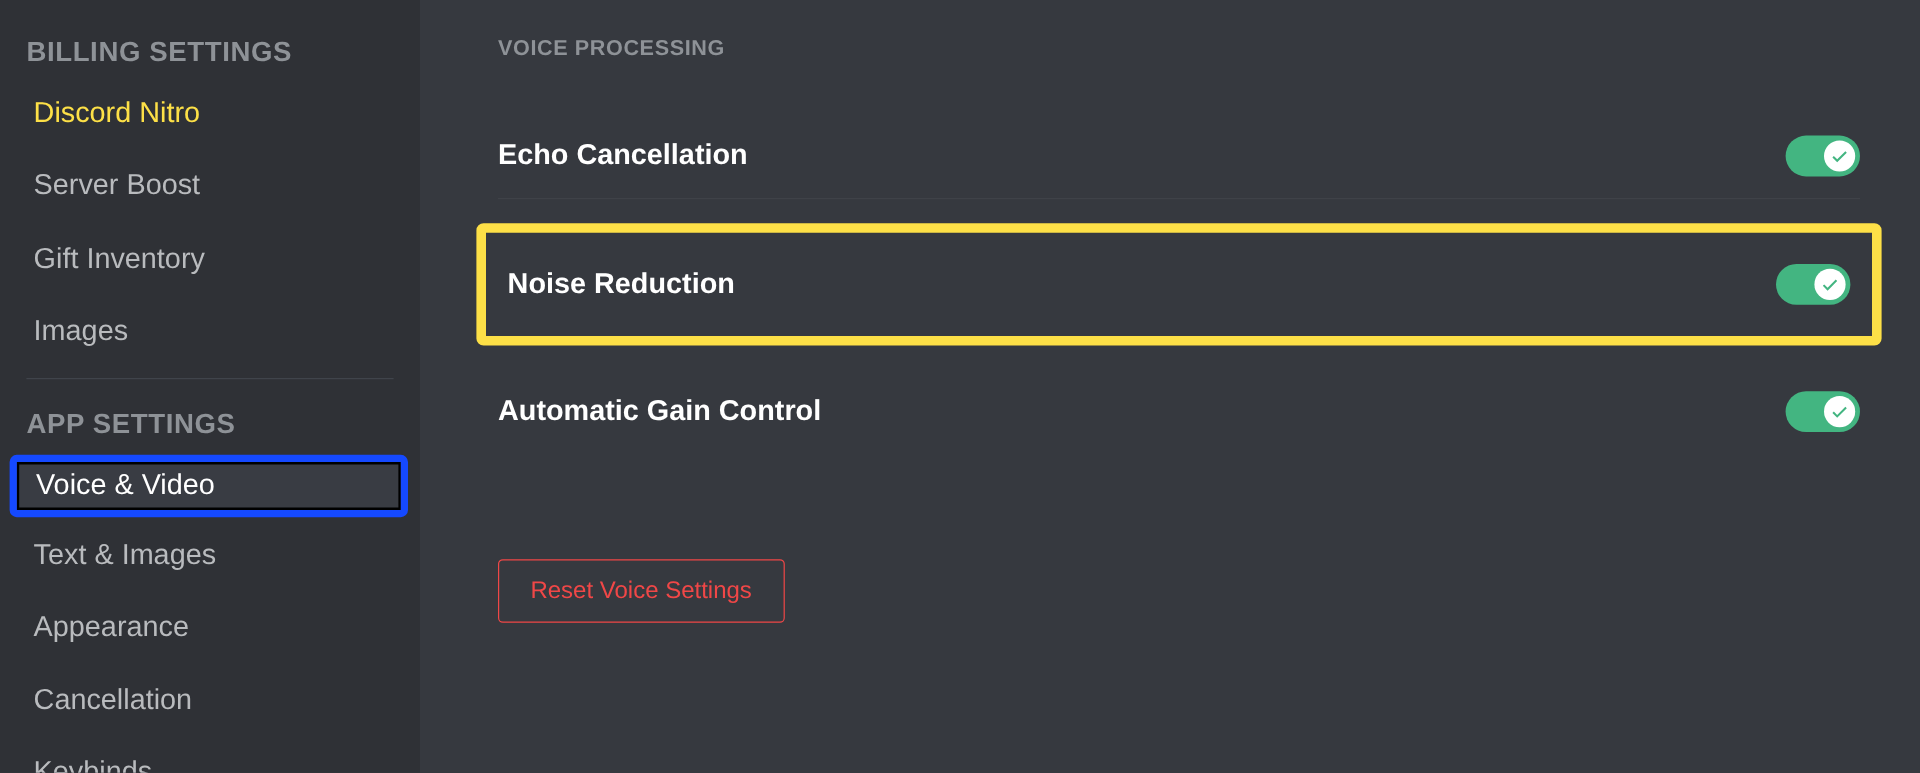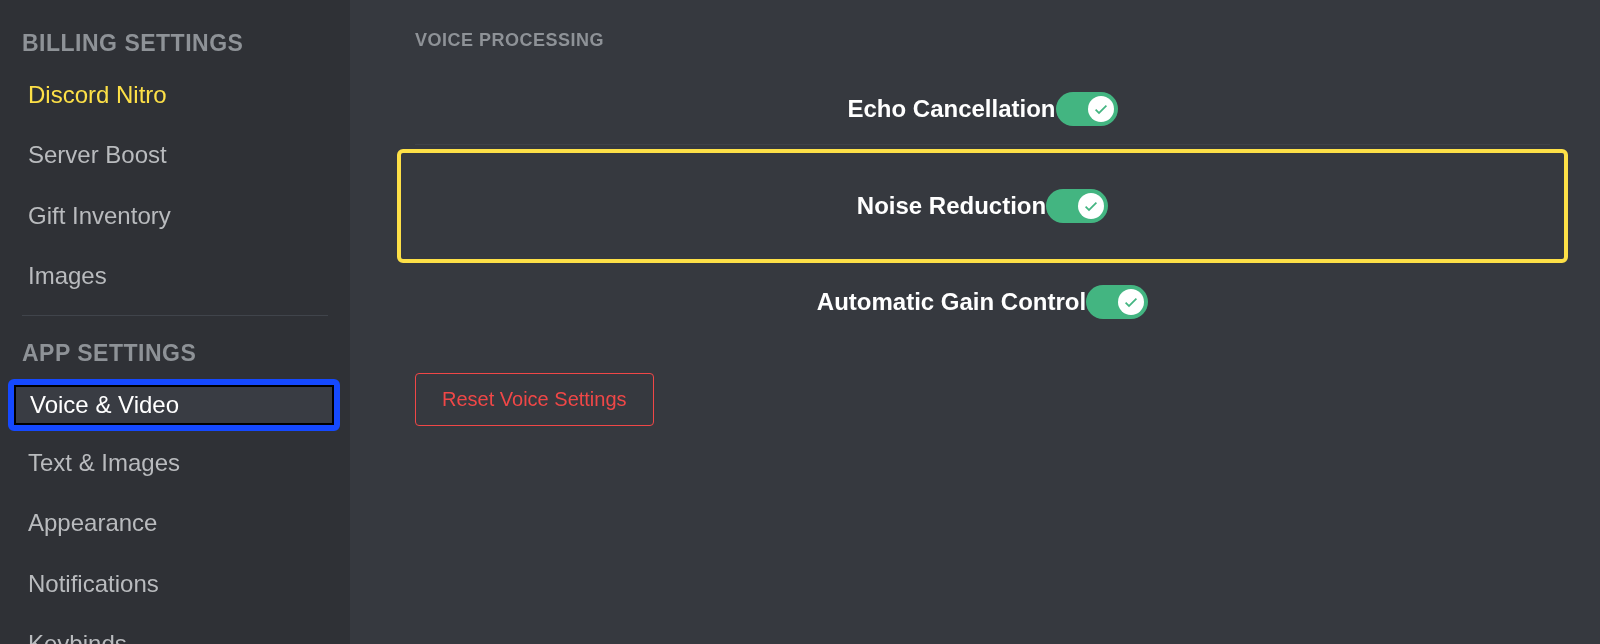--- a/index.html
+++ b/index.html
@@ -64,40 +64,40 @@
   .content {
     flex: 1;
     padding: 30px 50px 30px 65px;
   }
   .content-header {
     color: #8e9297;
     font-size: 18px;
     font-weight: 700;
     letter-spacing: 0.5px;
     text-transform: uppercase;
-    margin-bottom: 23px;
+    margin-bottom: 44px;
   }
   .setting-row {
     display: flex;
     align-items: center;
-    justify-content: center;
+    justify-content: space-between;
     padding: 18px 0;
     border-bottom: 1px solid #3f4248;
   }
   .setting-row:last-of-type { border-bottom: none; }
   .setting-label {
     color: #ffffff;
     font-size: 24px;
     font-weight: 600;
   }
   .highlight-blue-big {
-    border: 4px solid #fde047;
+    border: 8px solid #fde047;
     border-radius: 6px;
-    padding: 10px 12px;
-    margin: 4px -18px;
+    padding: 0 12px;
+    margin: 20px -18px;
   }
   .highlight-blue-big .setting-row {
     border-bottom: none;
     padding: 26px 6px;
   }
   
   .toggle {
     width: 62px;
     height: 34px;
     background: #43b581;
@@ -115,21 +115,21 @@
     background: #fff;
     border-radius: 50%;
     display: flex;
     align-items: center;
     justify-content: center;
   }
   .toggle .knob svg { width: 16px; height: 16px; }
   
   .reset-btn {
     display: inline-block;
-    margin-top: 36px;
+    margin-top: 88px;
     color: #f04747;
     border: 1px solid #f04747;
     background: transparent;
     padding: 14px 26px;
     font-size: 20px;
     border-radius: 4px;
     cursor: pointer;
     font-family: inherit;
   }
 </style>
@@ -147,21 +147,21 @@
     <div class="sidebar-item">Gift Inventory</div>
     <div class="sidebar-item">Images</div>
 
     <div class="divider"></div>
 
     <div class="section-header">APP SETTINGS</div>
 
     <div class="sidebar-item active highlight-blue-small">Voice &amp; Video</div>
     <div class="sidebar-item">Text &amp; Images</div>
     <div class="sidebar-item">Appearance</div>
-    <div class="sidebar-item">Notifications</div>
+    <div class="sidebar-item">Cancellation</div>
     <div class="sidebar-item">Keybinds</div>
   </nav>
 
   <main class="content">
 
     <div class="content-header">VOICE PROCESSING</div>
 
     
     <div class="setting-row">
       <span class="setting-label">Echo Cancellation</span>

